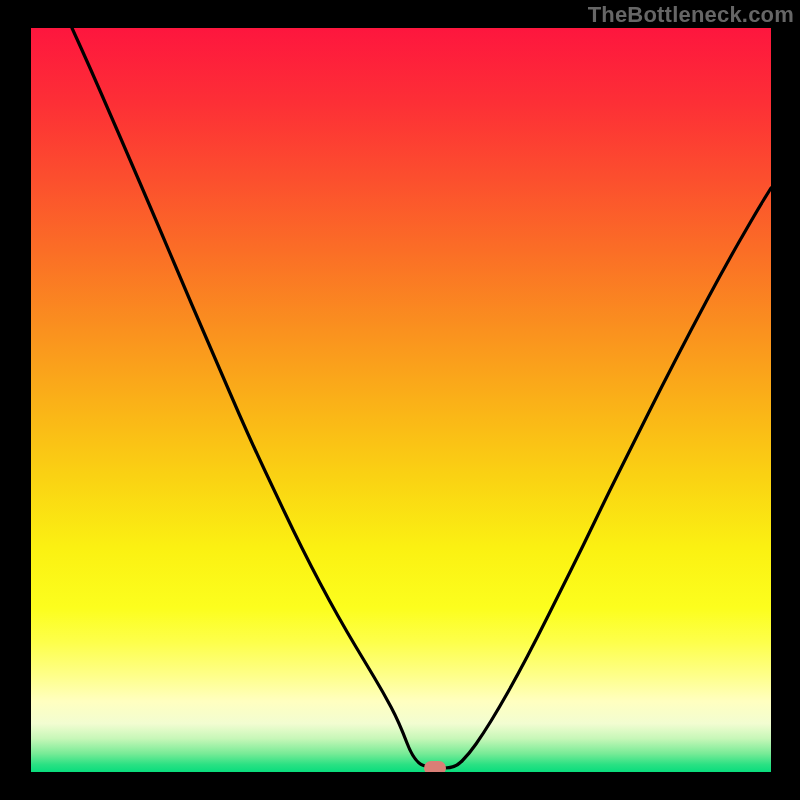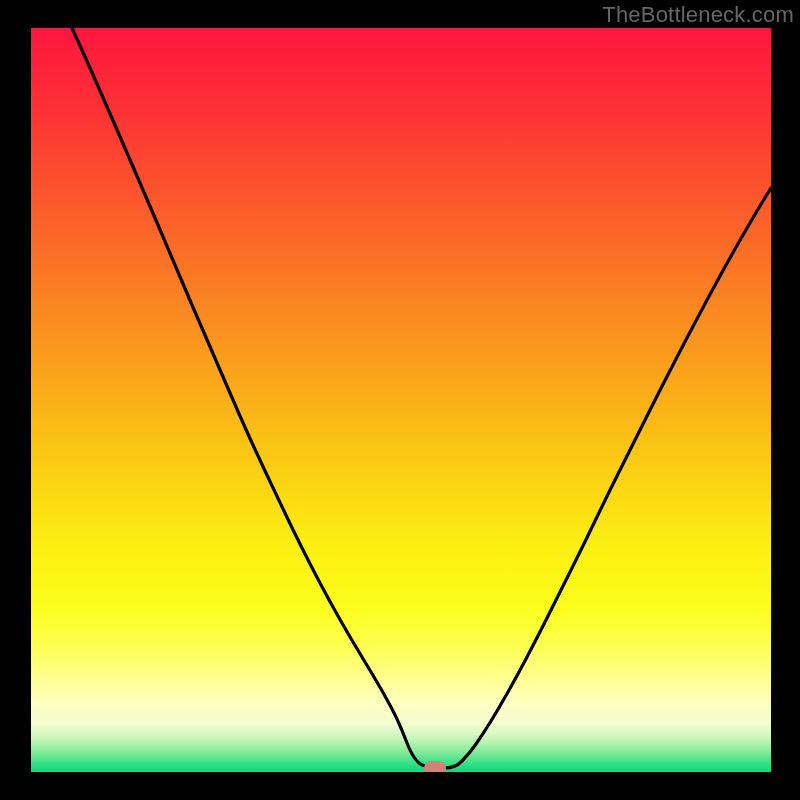--- a/index.html
+++ b/index.html
@@ -16,21 +16,21 @@
     width: 800px;
     height: 800px;
     background: #000;
   }
   .watermark {
     position: absolute;
     top: 2px;
     right: 6px;
     color: #666;
     font-size: 22px;
-    font-weight: 400;
+    font-weight: 700;
     letter-spacing: 0.2px;
     z-index: 50;
     user-select: none;
   }
   .plot-area {
     position: absolute;
     left: 31px;
     top: 28px;
     width: 740px;
     height: 744px;

